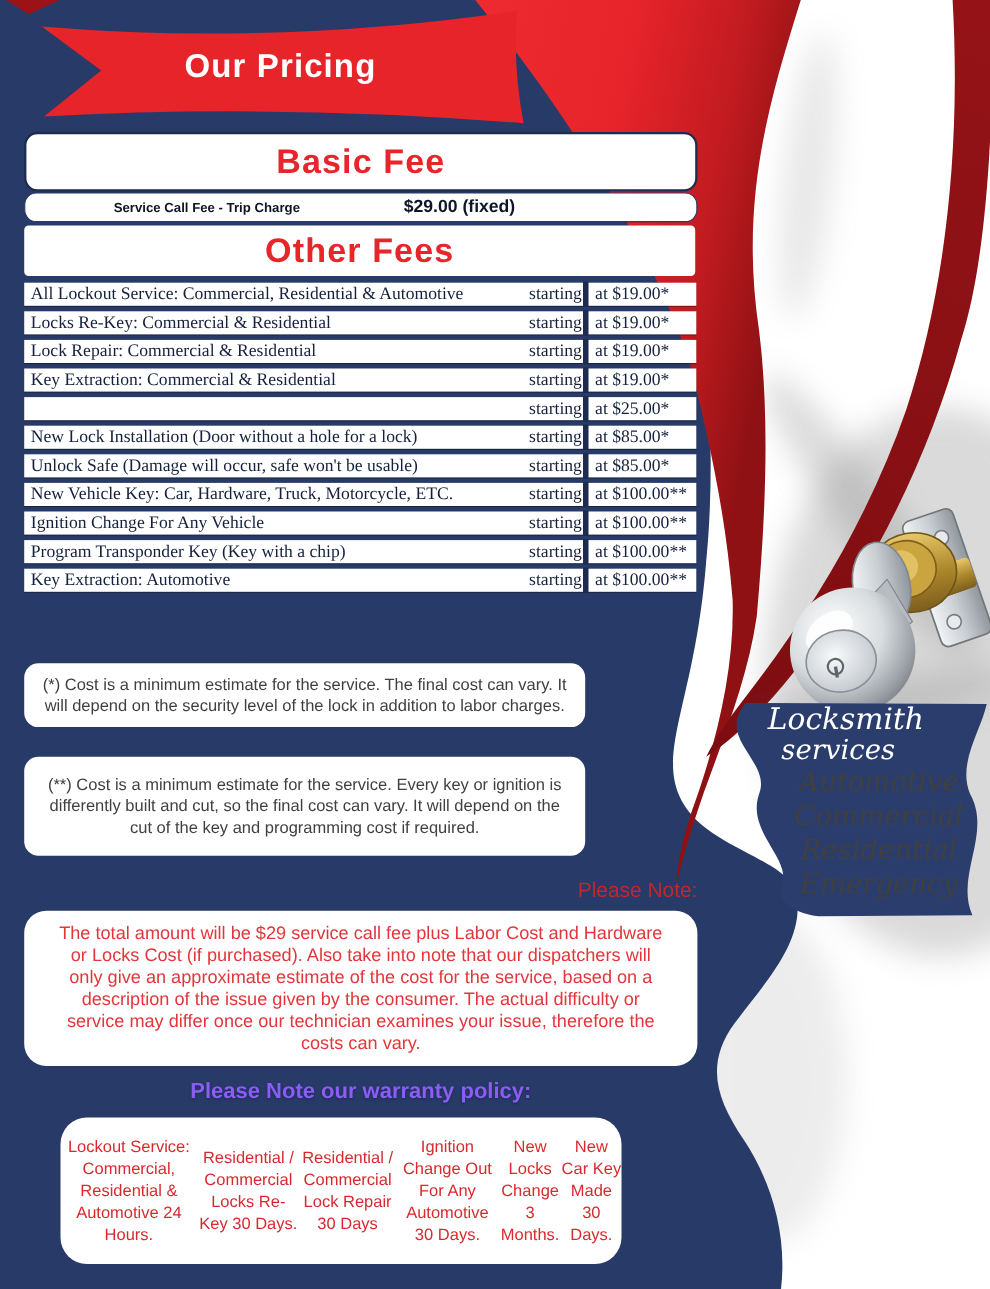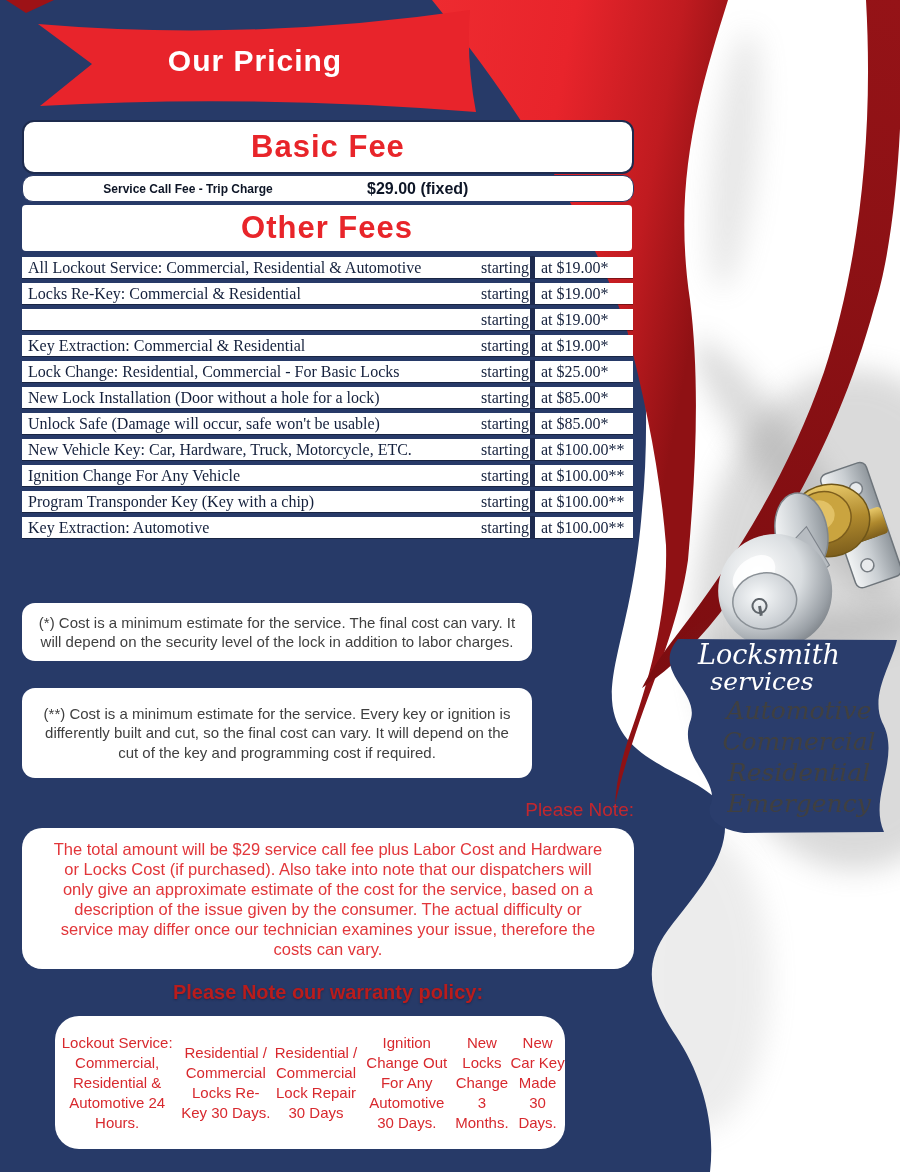--- a/index.html
+++ b/index.html
@@ -40,21 +40,21 @@
     text-align:center;line-height:19.5px;font-weight:500;}
   .note1{left:22px;top:603px;width:510px;height:58px;}
   .note2{left:22px;top:688px;width:510px;height:90px;}
 
   .please-title{left:22px;top:799px;width:612px;text-align:right;
     color:#c2272e;font-size:19px;font-weight:normal;}
   .big-note{left:22px;top:828px;width:612px;height:141px;background:#fff;border-radius:20px;
     display:flex;flex-direction:column;justify-content:center;align-items:center;
     color:#e2363a;font-size:16.5px;line-height:20px;text-align:center;}
   .warranty-title{left:22px;top:981px;width:612px;text-align:center;
-    color:#b91c1c;font-size:20px;font-weight:bold;text-shadow:0 1px 2px rgba(20,30,60,.55);}
+    color:#8b5cf6;font-size:20px;font-weight:bold;text-shadow:0 1px 2px rgba(20,30,60,.55);}
   .warranty-box{left:55px;top:1016px;width:510px;height:133px;background:#fff;border-radius:24px;
     display:flex;justify-content:center;align-items:center;
     color:#d8292e;font-size:15px;font-weight:500;line-height:20px;text-align:center;}
 
   
   .side-panel{left:688px;top:641px;width:208px;text-align:center;
     font-family:"DejaVu Serif",serif;font-style:italic;}
   .side-head{color:#ffffff;font-size:27px;line-height:28px;margin-right:46px;}
   .side-head2{color:#ffffff;font-size:25px;line-height:26px;margin-right:60px;}
   .side-item{color:#404040;font-size:25px;line-height:31px;margin-left:14px;}
@@ -205,32 +205,32 @@
       <span class="fee-divider"></span>
       <span class="fee-price">at $19.00*</span>
     </div>
     <div class="fee-row">
       <span class="fee-name">Locks Re-Key: Commercial &amp; Residential</span>
       <span class="fee-qualifier">starting</span>
       <span class="fee-divider"></span>
       <span class="fee-price">at $19.00*</span>
     </div>
     <div class="fee-row">
+      <span class="fee-name">Lock Repair: Commercial &amp; Residential</span>
       <span class="fee-qualifier">starting</span>
       <span class="fee-divider"></span>
       <span class="fee-price">at $19.00*</span>
     </div>
     <div class="fee-row">
       <span class="fee-name">Key Extraction: Commercial &amp; Residential</span>
       <span class="fee-qualifier">starting</span>
       <span class="fee-divider"></span>
       <span class="fee-price">at $19.00*</span>
     </div>
     <div class="fee-row">
-      <span class="fee-name">Lock Change: Residential, Commercial - For Basic Locks</span>
       <span class="fee-qualifier">starting</span>
       <span class="fee-divider"></span>
       <span class="fee-price">at $25.00*</span>
     </div>
     <div class="fee-row">
       <span class="fee-name">New Lock Installation (Door without a hole for a lock)</span>
       <span class="fee-qualifier">starting</span>
       <span class="fee-divider"></span>
       <span class="fee-price">at $85.00*</span>
     </div>

